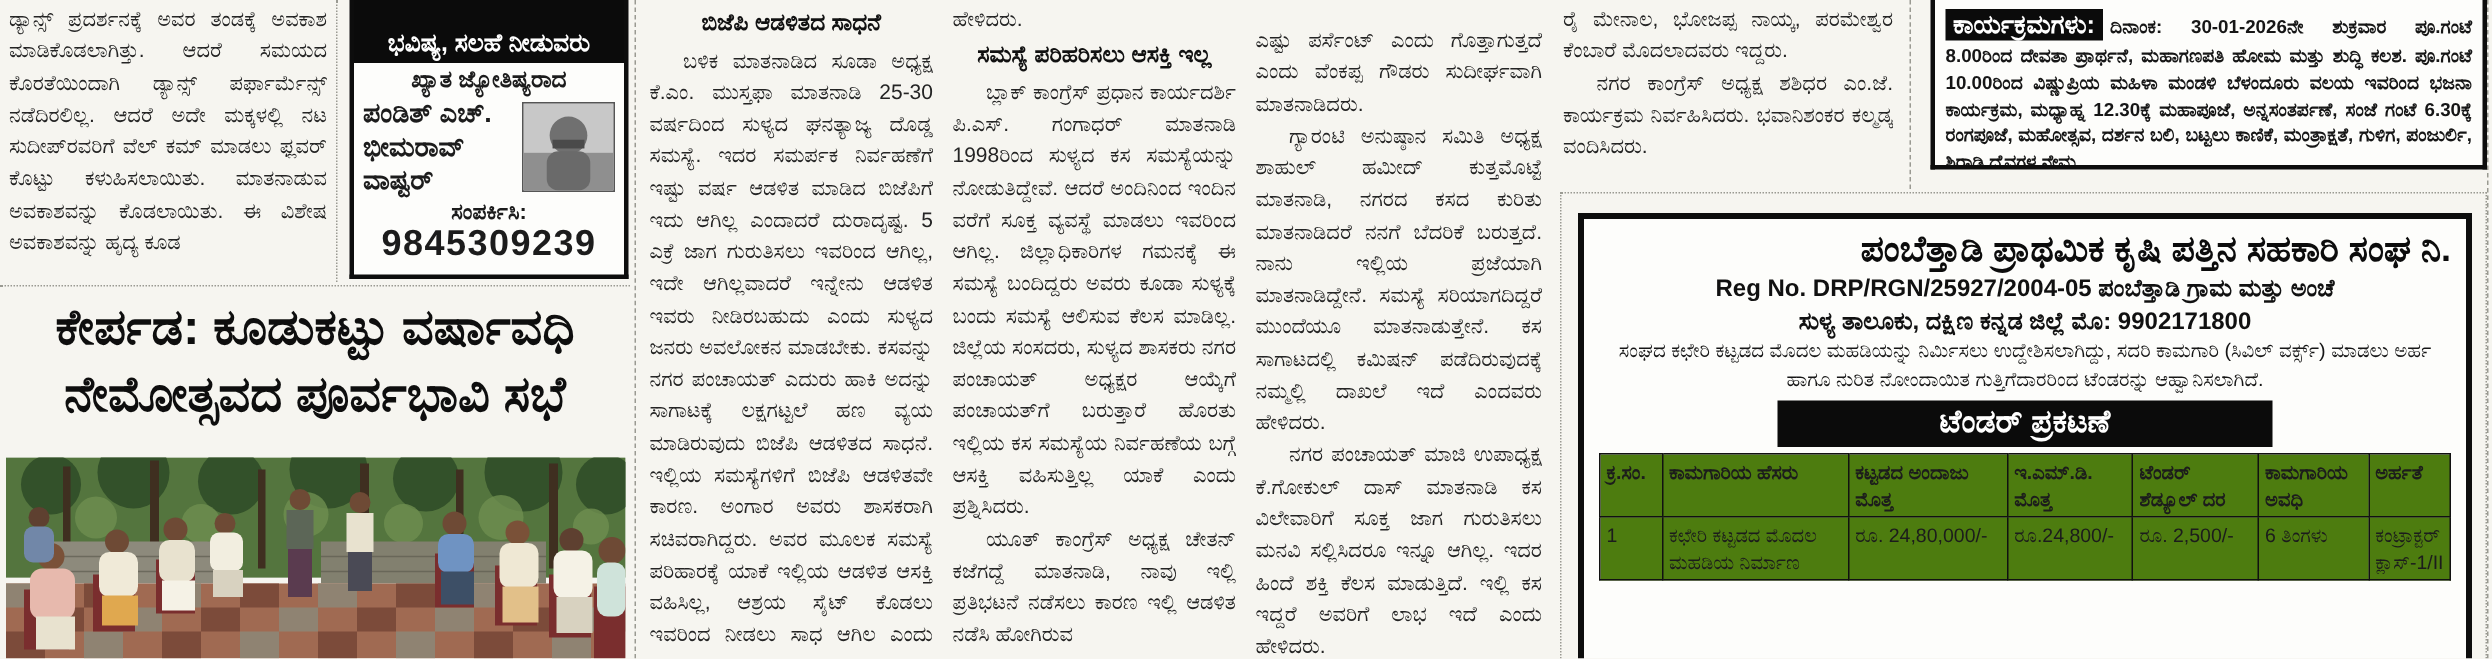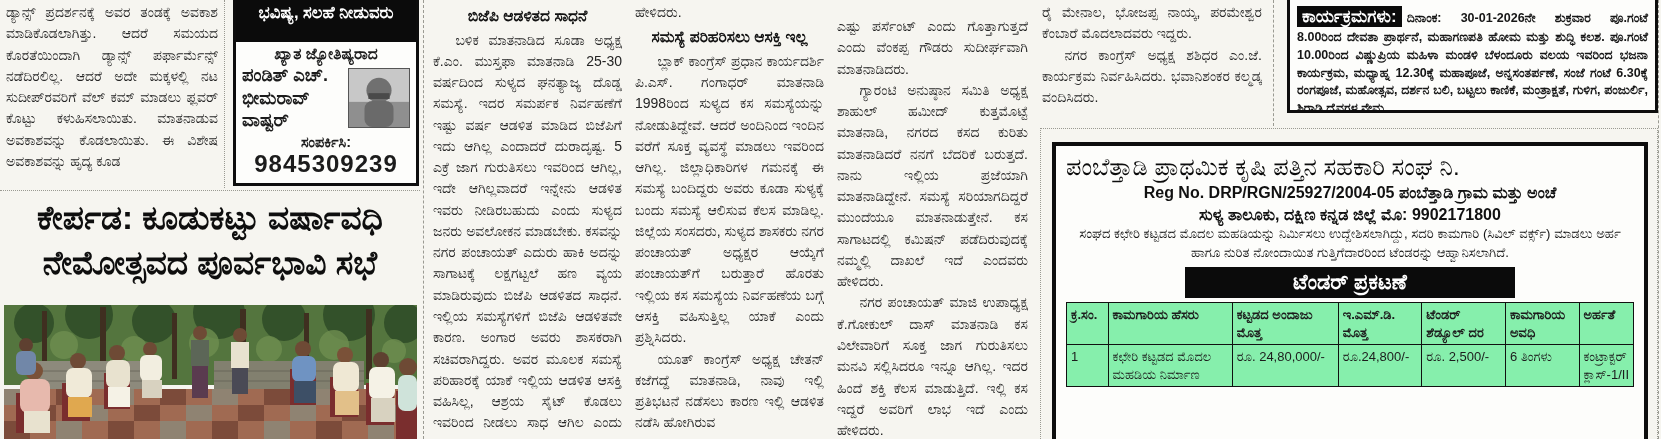--- a/index.html
+++ b/index.html
@@ -26,21 +26,21 @@
   #col-a { left:6px; top:2px; width:212px; height:184px; overflow:hidden; }
   #div-a { left:224px; top:0; height:188px; }
   #astro-ad {
     left:233px; top:0; width:186px; height:186px;
     border:3px solid #0d0d0d; border-top:none; background:#fdfdfb;
     overflow:hidden; text-align:center;
   }
   #astro-band {
     background:#0b0b0b; color:#fff; height:42px;
     display:flex; align-items:flex-end; justify-content:center;
-    font-weight:bold; font-size:16.5px; padding-bottom:20px;
+    font-weight:bold; font-size:16.5px; padding-bottom:3px;
   }
   #astro-known { font-weight:bold; font-size:15.5px; padding:3px 2px 1px; }
   #astro-row { display:flex; align-items:center; justify-content:space-between; padding:0 6px; }
   #astro-name { text-align:left; font-weight:bold; font-size:18px; line-height:1.25; }
   #astro-photo { width:62px; height:60px; border:1px solid #555; background:#bfbfbf; flex:none; }
   #astro-contact { font-weight:bold; font-size:14.5px; margin-top:2px; }
   #astro-phone { font-weight:bold; font-size:24px; letter-spacing:1px; line-height:1.05; }
 
   #h-div-left { left:0; top:190px; width:420px; }
   #headline {
@@ -71,31 +71,31 @@
   }
   #tender-outer {
     left:1040px; top:128px; width:618px; height:311px;
     border:1px dotted #9a9a92; border-bottom:none;
   }
   #tender-box {
     left:1052px; top:142px; width:596px; height:297px;
     border:4px solid #0d0d0d; border-bottom:none; background:#fdfdfb;
     overflow:hidden; padding:6px 10px 0;
   }
-  #society-name { text-align:left; font-weight:normal; font-size:24px; color:#0c0c0c; line-height:1.25; }
+  #society-name { text-align:right; font-weight:bold; font-size:24px; color:#0c0c0c; line-height:1.25; }
   .tender-subline { text-align:center; font-weight:bold; font-size:16px; line-height:1.35; color:#111; }
   #tender-banner {
     background:#0b0b0b; color:#fff; font-weight:bold; font-size:21px;
     width:330px; margin:4px auto 4px; text-align:center; padding:3px 0 4px;
   }
   #tender-intro { font-size:13.2px; line-height:1.4; text-align:center; color:#161616; margin-bottom:5px; }
   #tender-table { width:100%; border-collapse:collapse; font-size:13px; }
   #tender-table th, #tender-table td {
     border:1.6px solid #111; padding:3px 4px; vertical-align:top; text-align:left;
-    line-height:1.35; background:#86efac;
+    line-height:1.35; background:#4d7c0f;
   }
   #tender-table th { font-weight:bold; }
   #div-right-edge { left:1658px; top:0; height:439px; }
 </style>
 </head>
 <body>
 
 <div class="abs news-text" id="col-a">
   <p class="noindent">ಡ್ಯಾನ್ಸ್ ಪ್ರದರ್ಶನಕ್ಕೆ ಅವರ ತಂಡಕ್ಕೆ ಅವಕಾಶ ಮಾಡಿಕೊಡಲಾಗಿತ್ತು. ಆದರೆ ಸಮಯದ ಕೊರತೆಯಿಂದಾಗಿ ಡ್ಯಾನ್ಸ್ ಪರ್ಫಾರ್ಮೆನ್ಸ್ ನಡೆದಿರಲಿಲ್ಲ. ಆದರೆ ಅದೇ ಮಕ್ಕಳಲ್ಲಿ ನಟ ಸುದೀಪ್‌ರವರಿಗೆ ವೆಲ್ ಕಮ್ ಮಾಡಲು ಫ್ಲವರ್ ಕೊಟ್ಟು ಕಳುಹಿಸಲಾಯಿತು. ಮಾತನಾಡುವ ಅವಕಾಶವನ್ನು ಕೊಡಲಾಯಿತು. ಈ ವಿಶೇಷ ಅವಕಾಶವನ್ನು ಹೃದ್ಯ ಕೂಡ</p>
 </div>

